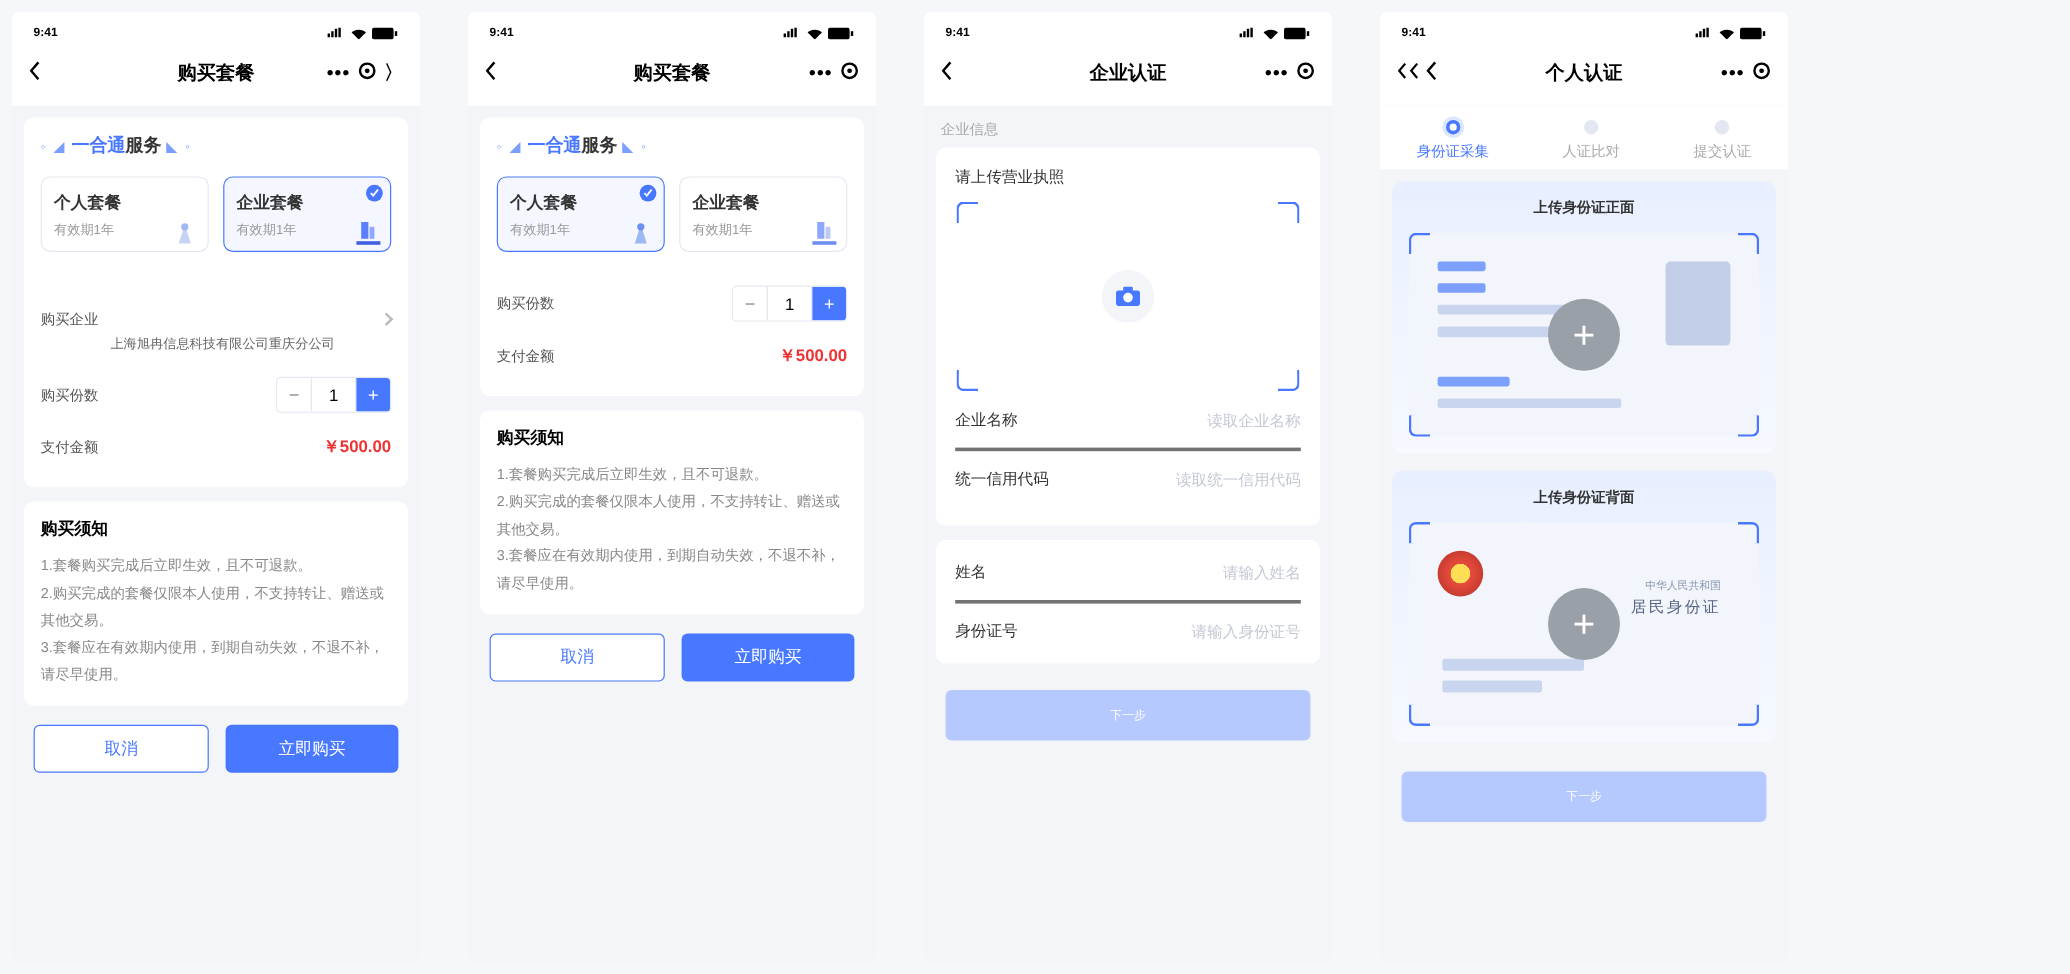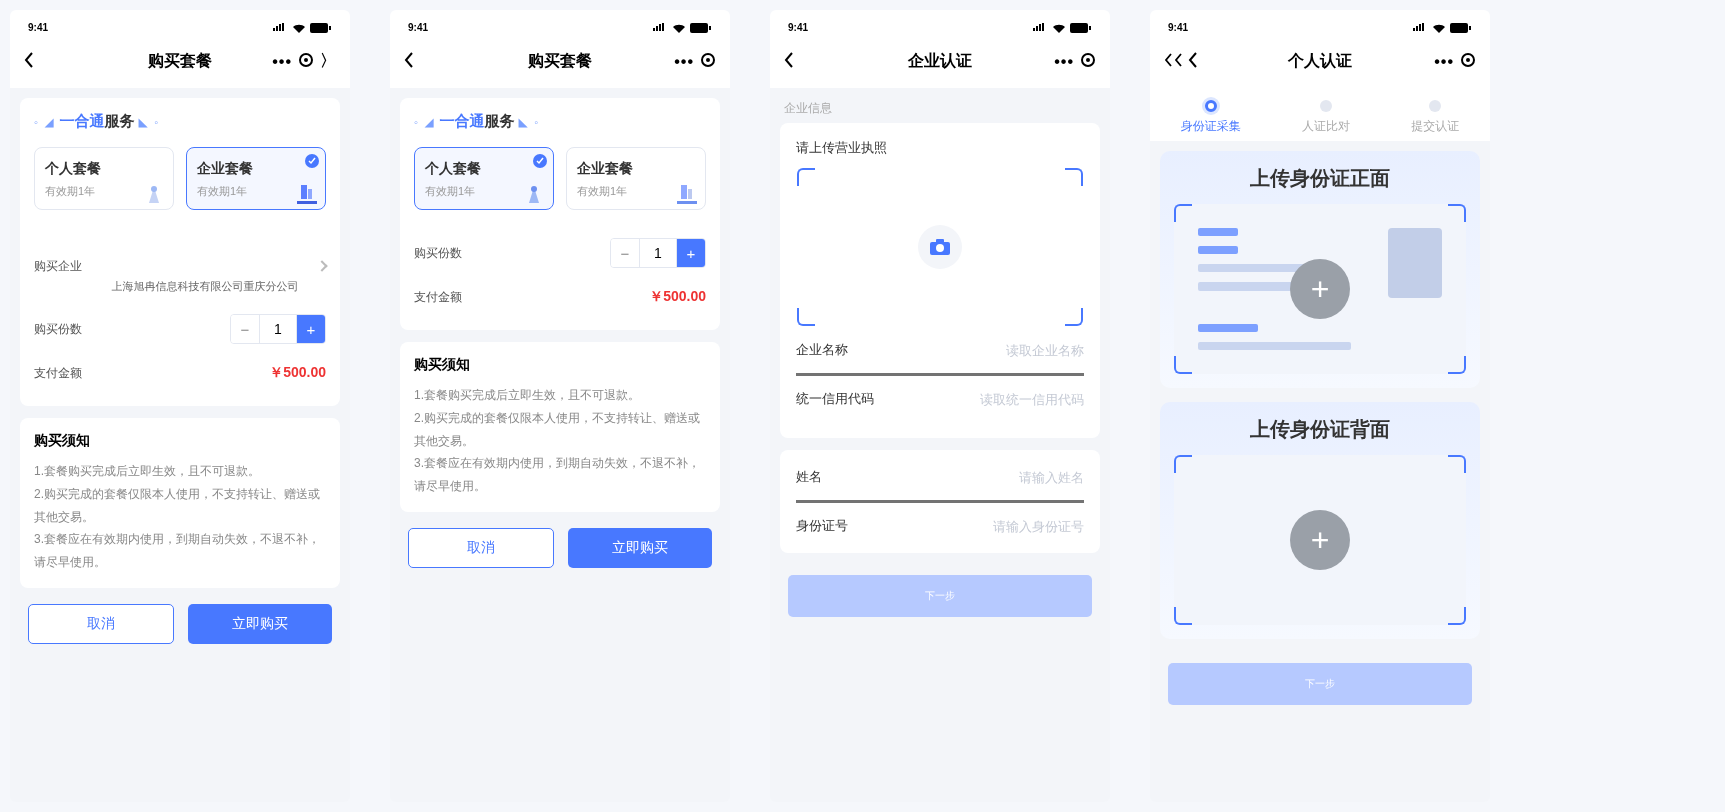--- a/index.html
+++ b/index.html
@@ -71,21 +71,21 @@
   align-items: center; justify-content: center;
 }
 .plan-icon {
   position: absolute; bottom: 4px; right: 4px; width: 34px; height: 22px;
 }
 .field-row {
   display: flex; justify-content: space-between; align-items: center;
   padding: 10px 0; font-size: 13px; color: #333;
 }
 .field-label { color: #555; font-size: 12px; }
-.field-value { color: #000; font-size: 13px; text-align: center; flex: 1; margin-left: 10px; margin-top: 41px; }
+.field-value { color: #000; font-size: 13px; text-align: left; flex: 1; margin-left: 10px; margin-top: 41px; }
 .amount { color: #e33; font-weight: 700; font-size: 14px; }
 .counter { display: flex; border: 1px solid #e3e7f0; border-radius: 4px; overflow: hidden; }
 .counter button {
   width: 28px; height: 28px; background: #fff; border: none;
   font-size: 15px; color: #888; cursor: pointer;
 }
 .counter .plus { background: #4878ff; color: #fff; }
 .counter input {
   width: 38px; text-align: center; border: none; border-left: 1px solid #e3e7f0;
   border-right: 1px solid #e3e7f0; font-size: 14px;
@@ -134,21 +134,21 @@
 .step.active { color: #4878ff; }
 .step-dot {
   width: 12px; height: 12px; border-radius: 50%; background: #e3e7f0;
   margin: 0 auto 6px; position: relative;
 }
 .step.active .step-dot { background: #fff; border: 3px solid #4878ff; box-shadow: 0 0 0 3px #dce6ff; }
 .id-card {
   background: linear-gradient(180deg, #e8efff 0%, #f6f9ff 100%);
   border-radius: 10px; padding: 14px; margin-bottom: 14px;
 }
-.id-title { text-align: center; font-size: 20px; font-weight: 700; margin-bottom: 12px; color: #333; }
+.id-title { text-align: center; font-size: 12px; font-weight: 700; margin-bottom: 12px; color: #333; }
 .id-frame {
   background: #f2f5fb; border-radius: 8px; height: 170px;
   position: relative; display: flex; align-items: center; justify-content: center;
 }
 .id-frame .corner { border-color: #4878ff; }
 .plus-btn {
   width: 60px; height: 60px; border-radius: 50%; background: #9aa0a8;
   display: flex; align-items: center; justify-content: center;
   color: #fff; font-size: 32px; position: absolute; z-index: 2;
 }
@@ -502,18 +502,29 @@
         <div class="plus-btn">+</div>
       </div>
     </div>
     <div class="id-card">
       <div class="id-title">上传身份证背面</div>
       <div class="id-frame">
         <span class="corner tl"></span>
           <span class="corner tr"></span>
           <span class="corner bl"></span>
           <span class="corner br"></span>
+        <div class="id-mock" style="flex-direction:column;">
+          <div class="id-emblem"></div>
+          <div class="id-back-text">
+            <div class="l1">中华人民共和国</div>
+            <div class="l2">居民身份证</div>
+          </div>
+          <div style="position:absolute;bottom:16px;left:16px;right:16px;">
+            <div class="id-line" style="width:50%;margin-bottom:8px;"></div>
+            <div class="id-line" style="width:35%;"></div>
+          </div>
+        </div>
         <div class="plus-btn">+</div>
       </div>
     </div>
     <button class="btn-full">下一步</button>
   </div>
 </div>
 
 </body></html>

